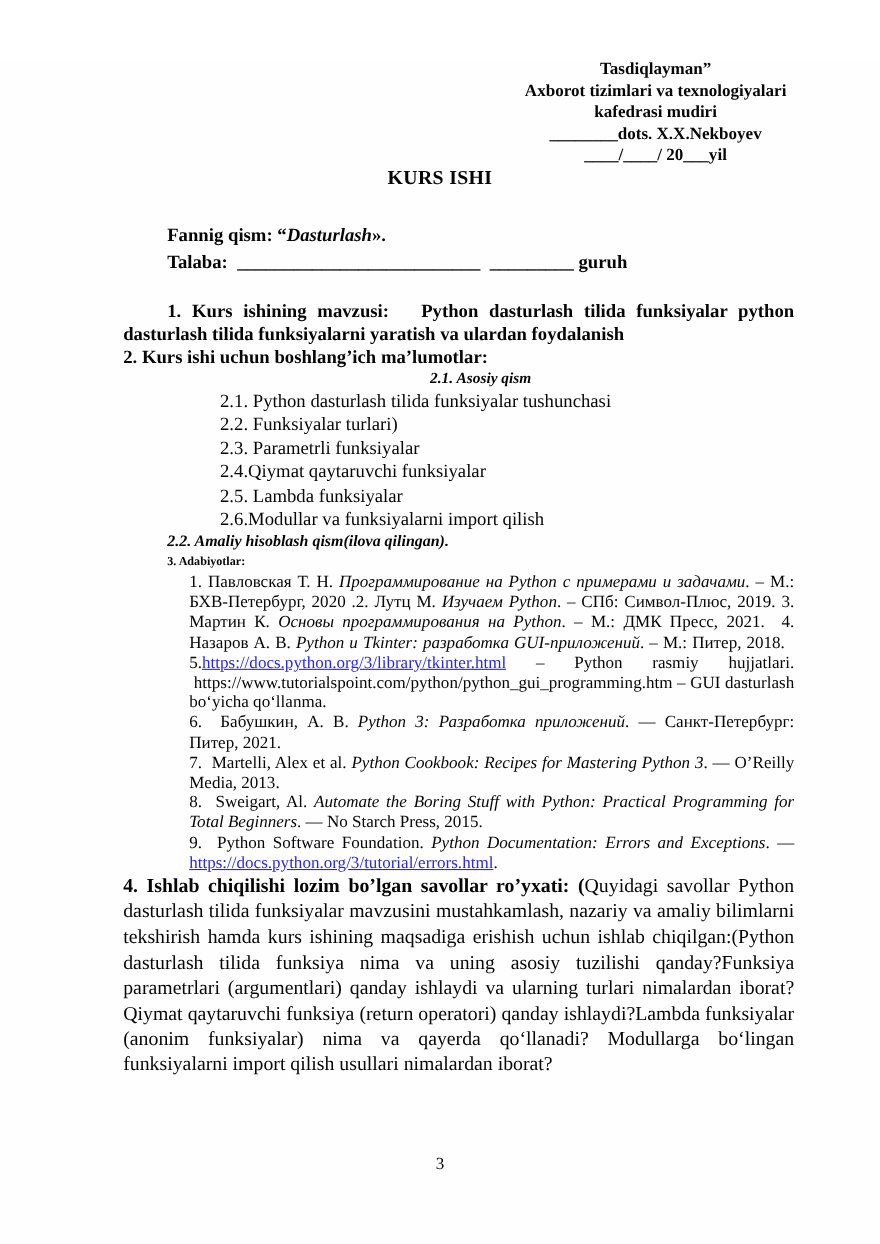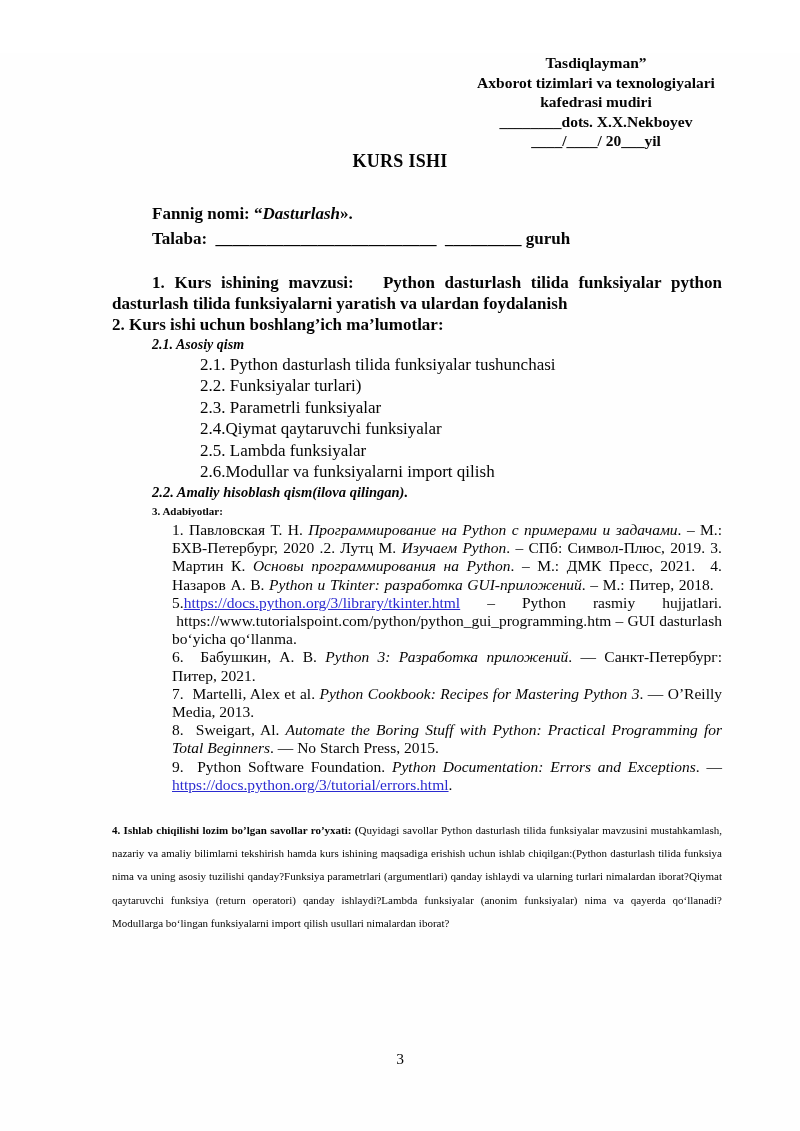--- a/index.html
+++ b/index.html
@@ -55,20 +55,21 @@
     font-weight:bold;
     font-size:17px;
     line-height:21px;
   }
   .subhead-italic {
     margin-left:40px;
     font-weight:bold;
     font-style:italic;
     font-size:14px;
     line-height:19px;
+    text-align:center;
   }
   .outline { margin-left:88px; font-size:17px; line-height:21.5px; }
   .outline .list-item { white-space:nowrap; }
   .subhead2 {
     margin-left:40px;
     font-weight:bold;
     font-style:italic;
     font-size:14.5px;
     line-height:19px;
   }
@@ -78,22 +79,21 @@
     font-size:11px;
     line-height:19px;
   }
   .bib {
     margin-left:60px;
     font-size:15.5px;
     line-height:18.2px;
     text-align:justify;
   }
   .questions {
-    margin-top:25px;
-    font-size:11px;
+    font-size:18px;
     line-height:23.2px;
     text-align:justify;
   }
   .it { font-style:italic; }
   .bd { font-weight:bold; }
   a.link { color:#2a2ad0; text-decoration:underline; cursor:pointer; }
   .page-number {
     position:absolute;
     top:997px; left:0;
     width:100%;
@@ -111,21 +111,21 @@
       <div class="approval-line">Axborot tizimlari va texnologiyalari</div>
       <div class="approval-line">kafedrasi mudiri</div>
       <div class="approval-line">________dots. X.X.Nekboyev</div>
       <div class="approval-line">____/____/ 20___yil</div>
     </div>
 
   <div class="doc-title">KURS ISHI</div>
 
   <div class="content">
 
-    <div class="subject"><span>Fannig nomi: “</span><span class="it">Dasturlash</span><span>».</span></div>
+    <div class="subject"><span>Fannig qism: “</span><span class="it">Dasturlash</span><span>».</span></div>
 
     <div class="student">Talaba: &nbsp;__________________________ &nbsp;_________ guruh</div>
 
     <div class="topic">1. Kurs ishining mavzusi: &nbsp; Python dasturlash tilida funksiyalar python dasturlash tilida funksiyalarni yaratish va ulardan foydalanish</div>
 
     <div class="h2">2. Kurs ishi uchun boshlang’ich ma’lumotlar:</div>
 
     <div class="subhead-italic">2.1. Asosiy qism</div>
 
     <div class="outline">

